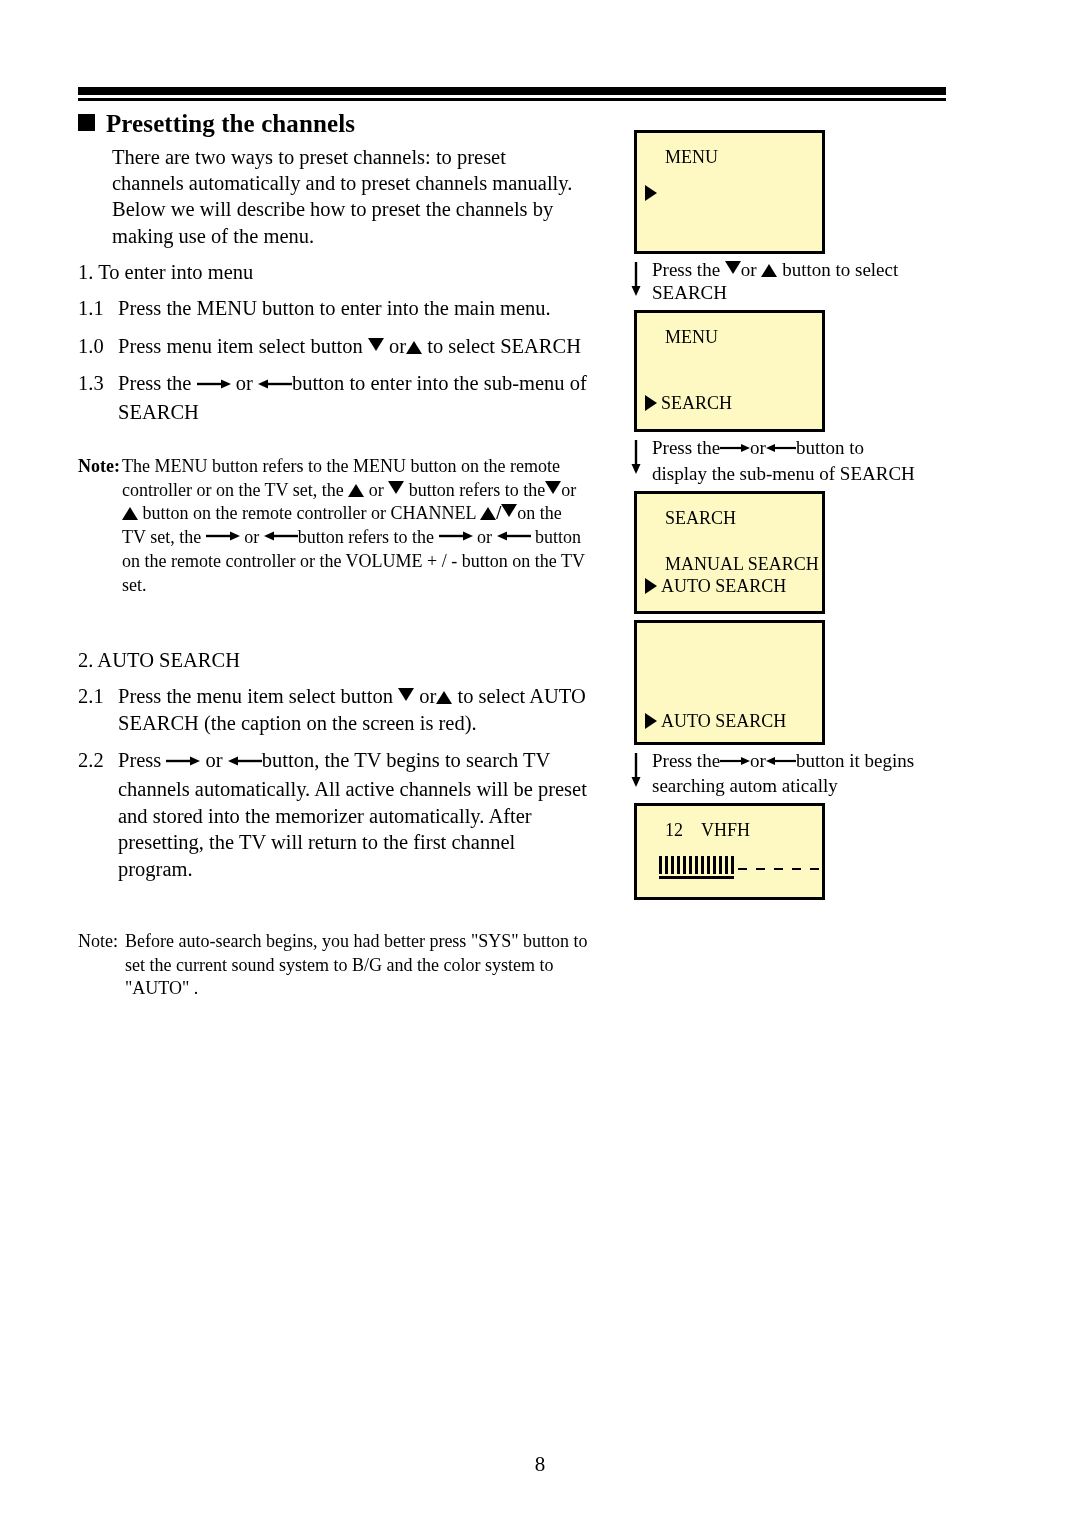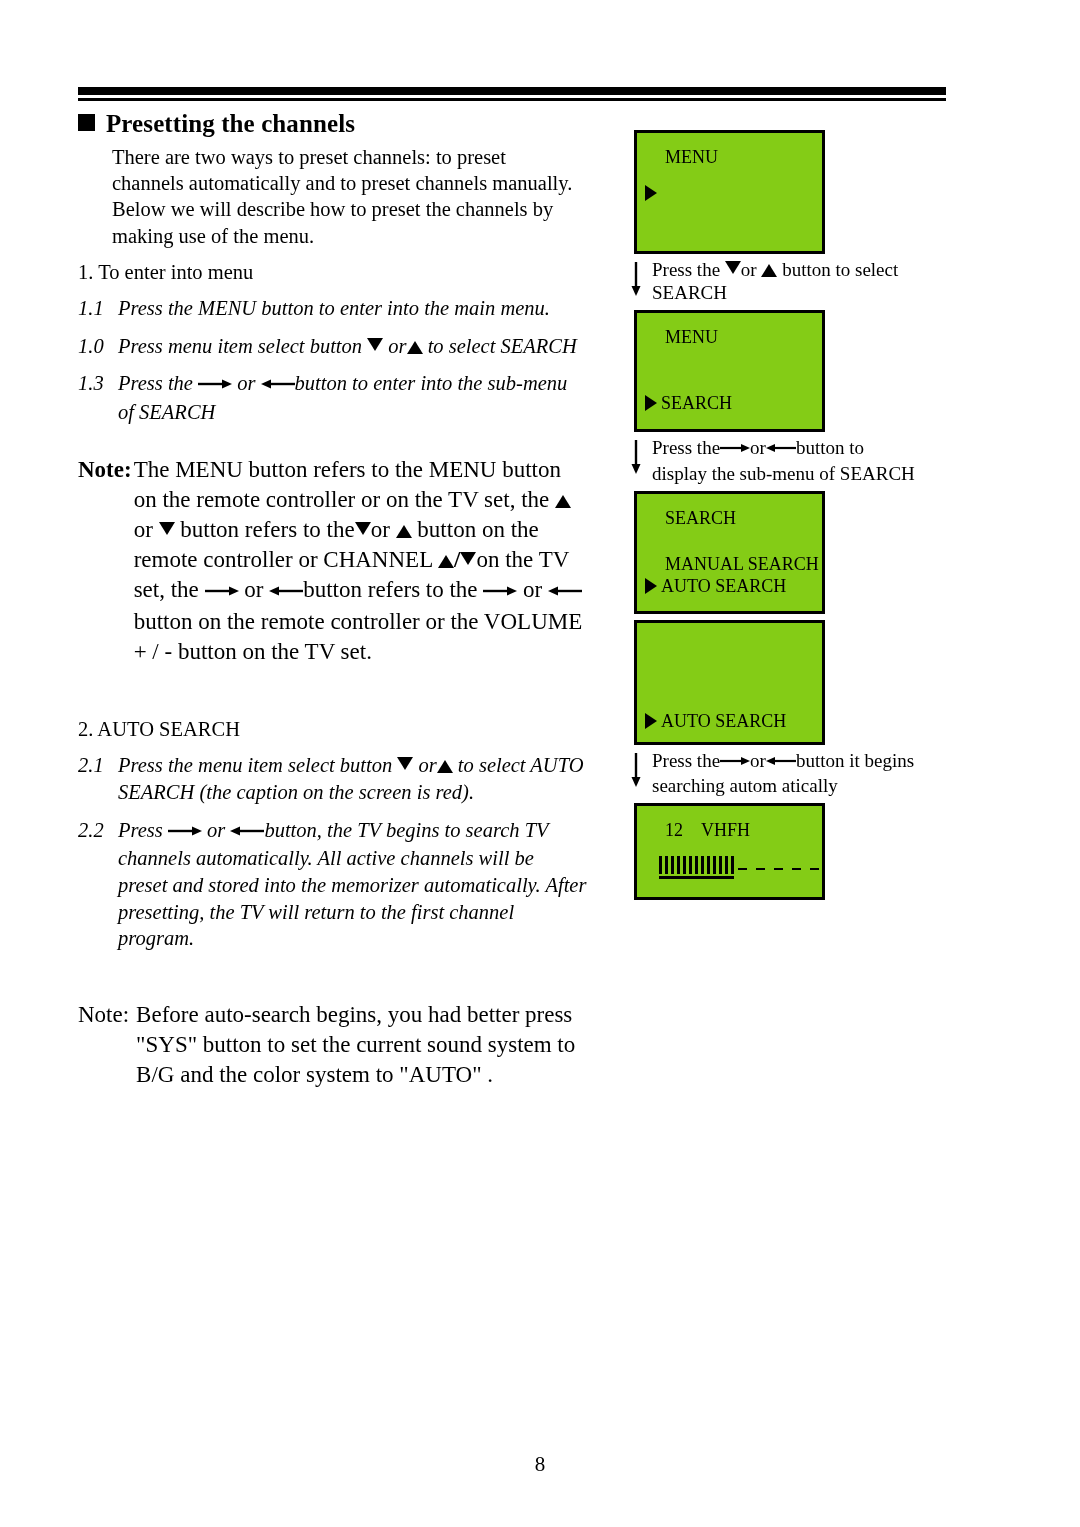--- a/index.html
+++ b/index.html
@@ -73,32 +73,31 @@
     margin: 12px 0 6px 0;
   }
   .h2.auto {
     margin-top: 0;
   }
   .step {
     display: flex;
     font-size: 20.5px;
     line-height: 1.3;
     margin: 11px 0 0 0;
-    font-style: italic;
   }
   .step .num {
     flex: 0 0 auto;
     width: 40px;
   }
   .step .txt {
     flex: 1 1 auto;
   }
   .note-block {
     display: flex;
-    font-size: 23px;
+    font-size: 18px;
     line-height: 1.3;
     margin-top: 30px;
     font-family: Liberation Serif, serif;
   }
   .note-block .lbl {
     flex: 0 0 auto;
     font-weight: bold;
     padding-right: 2px;
   }
   .note-block .lbl.plain {
@@ -158,21 +157,21 @@
     position: absolute;
     left: 8px;
     top: 4px;
   }
   .screen {
     box-sizing: border-box;
     width: 191px;
     border: 3px solid #000;
     margin: 6px 0 4px 12px;
     position: relative;
-    background: #84cc16;
+    background: #fef9c3;
     font-size: 18px;
     line-height: 1.22;
     padding: 14px 0 8px 0;
   }
   .screen.h1 { height: 124px; }
   .screen.h2b { height: 122px; }
   .screen.h3b { height: 123px; }
   .screen.h4b { height: 125px; }
   .screen.h5b { height: 97px; }
   .screen-line {

